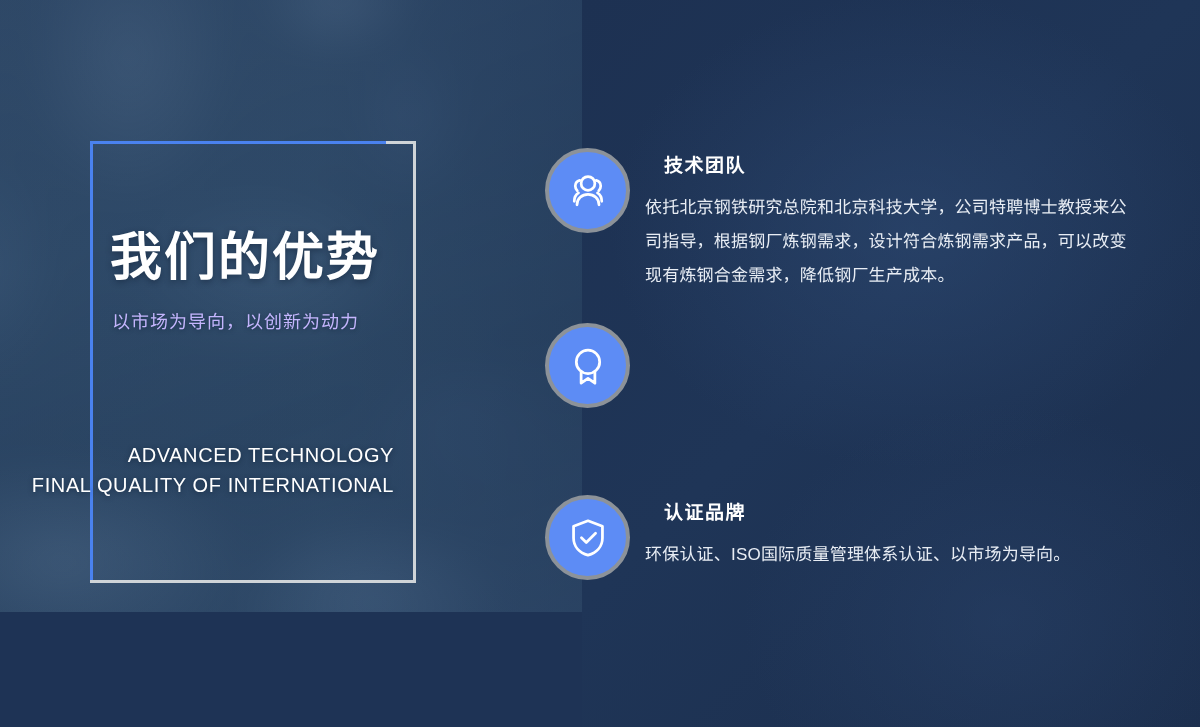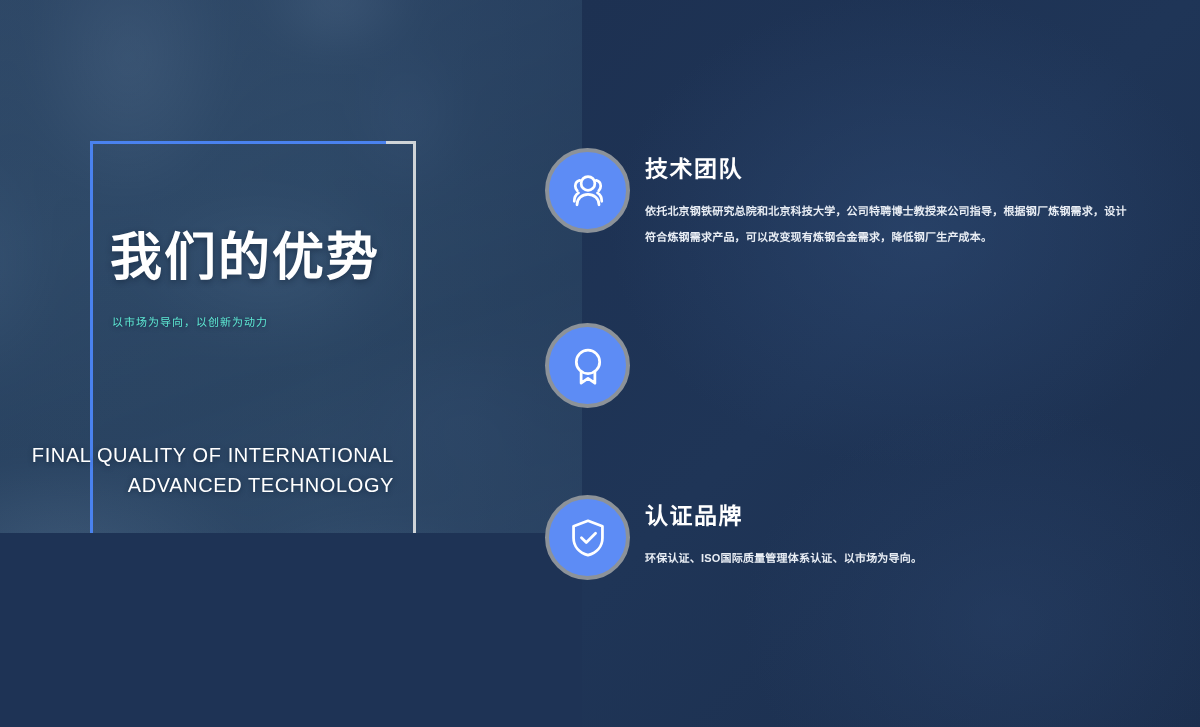--- a/index.html
+++ b/index.html
@@ -19,21 +19,21 @@
     height: 727px;
     overflow: hidden;
     background: #1e3355;
   }
 
   
   .left-panel {
     position: absolute;
     left: 0; top: 0;
     width: 582px;
-    height: 533px;
+    height: 612px;
     overflow: hidden;
     background: #33506e;
   }
 
   
   .photo-layer {
     position: absolute;
     inset: -60px;
     background:
       radial-gradient(ellipse 150px 210px at 190px 120px, rgba(120,150,180,0.30), transparent 70%),
@@ -101,22 +101,22 @@
     letter-spacing: 2px;
     color: #ffffff;
     line-height: 1.12;
     text-shadow: 0 2px 6px rgba(10,25,45,0.45);
   }
 
   .slogan {
     position: absolute;
     left: 112px; top: 305px;
     width: 300px;
-    color: #5eead4;
-    font-size: 11px;
+    color: #c4b5fd;
+    font-size: 18px;
     line-height: 34px;
     letter-spacing: 1px;
     text-shadow: 0 1px 4px rgba(10,25,45,0.5);
   }
   .slogan-line { white-space: nowrap; }
 
   .eng-title {
     position: absolute;
     left: 24px; top: 440px;
     width: 370px;
@@ -167,33 +167,34 @@
   }
 
   .feature-body {
     position: absolute;
     left: 100px; top: 2px;
     width: 490px;
   }
 
   .feature-title {
     color: #ffffff;
-    font-size: 23px;
+    font-size: 19px;
     font-weight: 700;
     letter-spacing: 1.5px;
     margin-bottom: 14px;
     white-space: nowrap;
+    margin-left: 19px;
   }
 
   .feature-desc {
     color: #e8edf4;
-    font-size: 11px;
-    line-height: 26px;
+    font-size: 17px;
+    line-height: 34px;
     letter-spacing: 0.2px;
-    font-weight: 700;
+    font-weight: 400;
   }
 </style>
 </head>
 <body>
 
 <div id="stage">
 
   <div class="left-panel">
     <div class="photo-layer"></div>
     <div class="photo-tint"></div>
@@ -206,22 +207,22 @@
       <div class="frame-line frame-bottom-gray"></div>
     </div>
 
     <div class="headline">我们的优势</div>
 
     <div class="slogan">
       <div class="slogan-line">以市场为导向，以创新为动力</div>
     </div>
 
     <div class="eng-title">
+      <span class="eng-line">ADVANCED TECHNOLOGY</span>
       <span class="eng-line">FINAL QUALITY OF INTERNATIONAL</span>
-      <span class="eng-line">ADVANCED TECHNOLOGY</span>
     </div>
   </div>
 
   <div class="right-panel">
 
     <div class="feature feature-1">
       <div class="icon-badge">
         <svg viewBox="0 0 64 64" fill="none" stroke="#ffffff" stroke-width="4" stroke-linecap="round" stroke-linejoin="round">
           <circle cx="32" cy="21" r="10"></circle>
           <path d="M16 52c0-8.8 7.2-15 16-15s16 6.2 16 15"></path>

